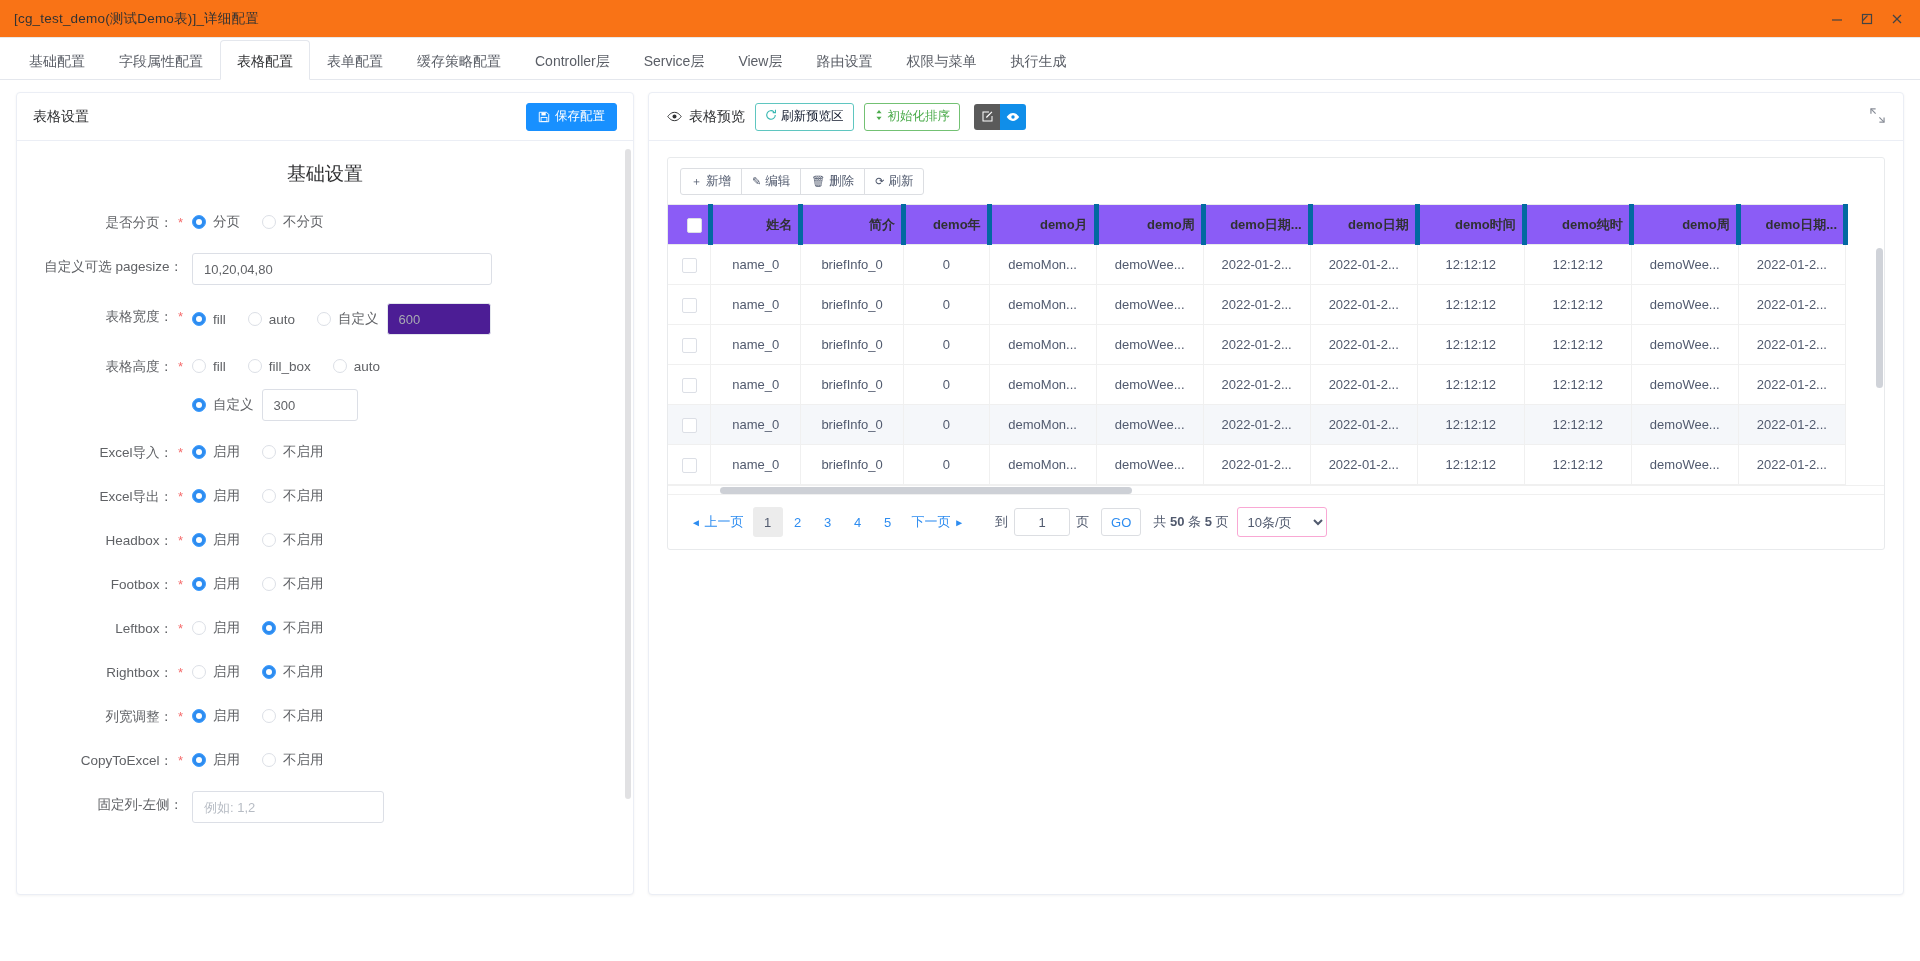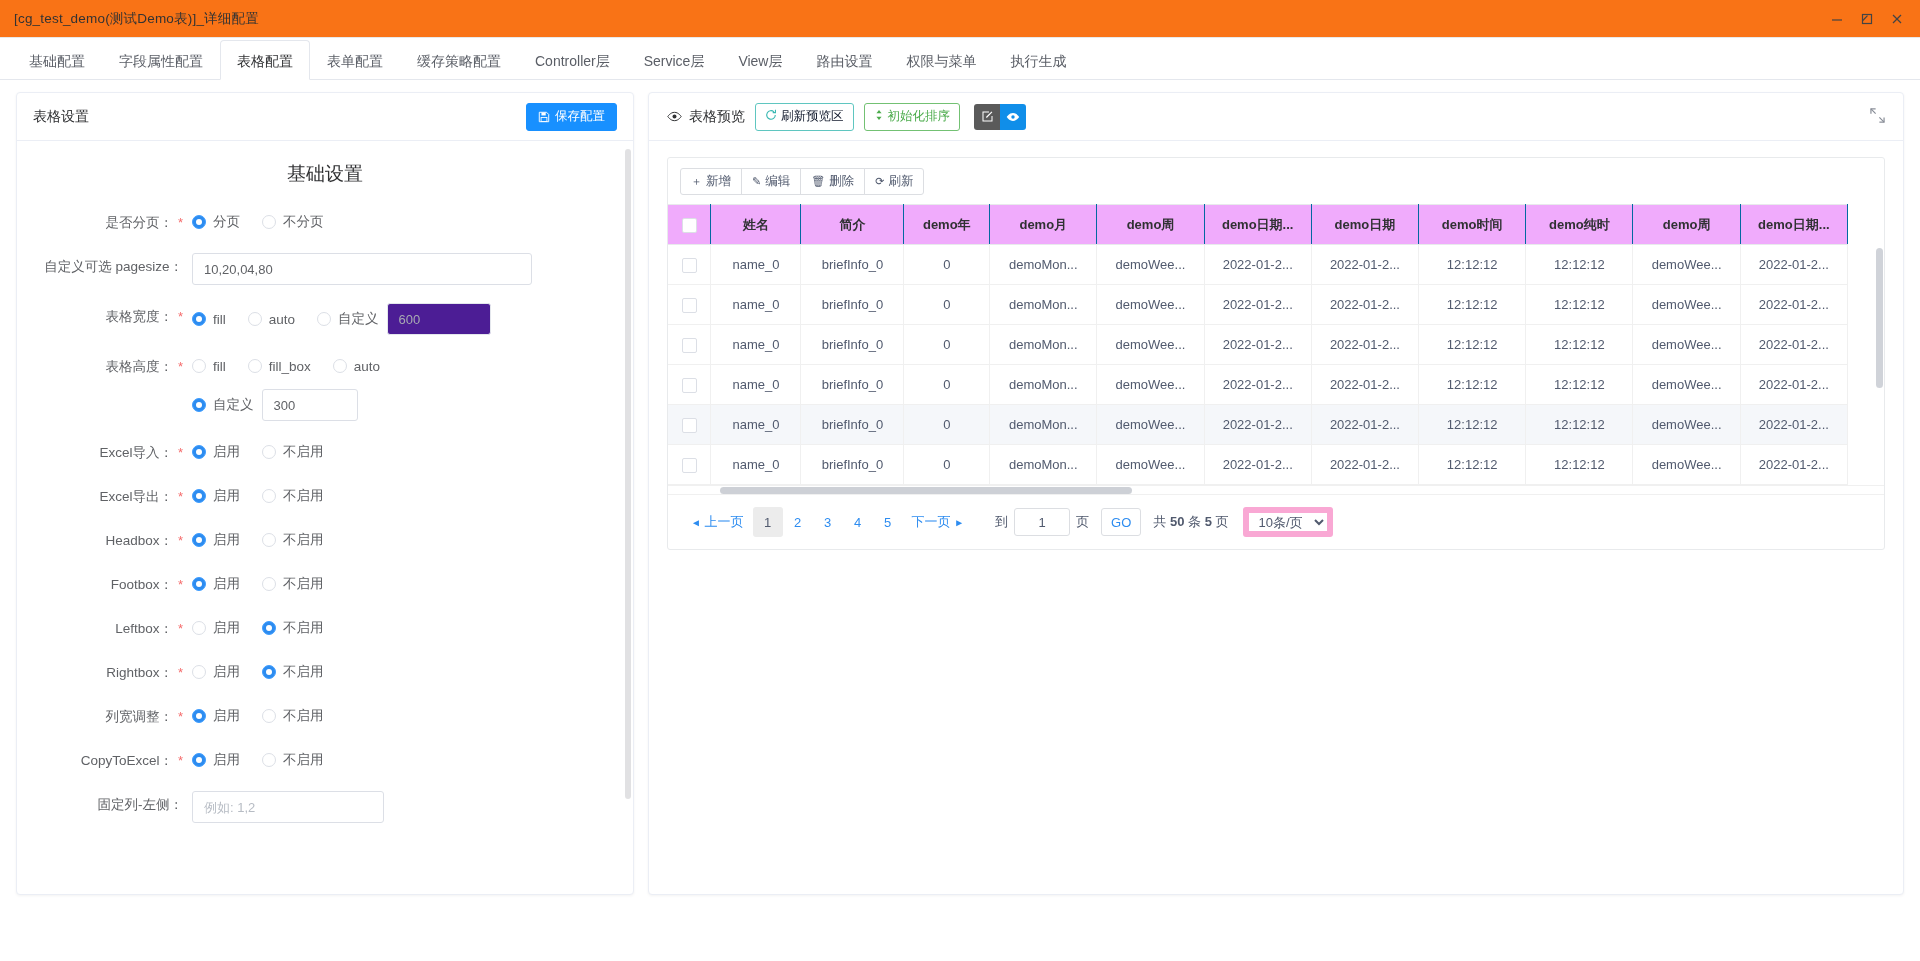--- a/index.html
+++ b/index.html
@@ -164,21 +164,21 @@
     height: 32px;
     padding: 0 11px;
     font-size: 13px;
     color: #606266;
     background: #fff;
     outline: none;
     font-family: inherit;
   }
   .inp::placeholder { color: #b7bcc4; }
   .inp.disabled { background: #4c1d95; border-color: #e4e7ed; color: #a8abb2; }
-  .inp.w340 { width: 340px; }
+  .inp.w340 { width: 300px; }
   .inp.w96  { width: 96px; }
   .inp.w104 { width: 104px; }
   .inp.w164 { width: 192px; }
 
   
   .right-card {
     flex: 1 1 auto;
     background: #fff;
     border: 1px solid #ebeef5;
     border-radius: 4px;
@@ -245,23 +245,23 @@
 
   .grid-scroll { position: relative; overflow: hidden; }
   table.grid { border-collapse: collapse; table-layout: fixed; width: 1180px; }
   table.grid th {
     height: 40px;
     font-size: 13px;
     font-weight: bold;
     color: #303133;
     border-top: 1px solid #e8eaec;
     border-bottom: 1px solid #e8eaec;
-    border-right: 1px solid #0369a1;
-    background: #f0abfc;
-    text-align: center;
+    border-right: 5px solid #0369a1;
+    background: #8b5cf6;
+    text-align: right;
     overflow: hidden; white-space: nowrap; text-overflow: ellipsis;
     padding: 0 6px;
   }
   table.grid td {
     height: 40px;
     font-size: 13px;
     color: #515a6e;
     border-bottom: 1px solid #f0f0f0;
     border-right: 1px solid #f0f0f0;
     text-align: center;
@@ -324,22 +324,22 @@
   }
   .pg-go {
     height: 28px; padding: 0 9px; border: 1px solid #dcdee2;
     border-radius: 3px; background: #fff; color: #2d8cf0;
     font-size: 13px; cursor: pointer; margin-left: 6px;
     display: inline-flex; align-items: center;
   }
   .pg-total { margin-left: 12px; color: #515a6e; }
   .pg-total b { font-weight: bold; }
   .pg-select {
-    margin-left: 14px;
-    height: 30px; border: 6px solid #f9a8d4; border-radius: 3px;
+    margin-left: 8px;
+    height: 30px; border: 1px solid #f9a8d4; border-radius: 3px;
     background: #fff; font-size: 13px; color: #515a6e;
     padding: 0 6px; font-family: inherit; outline: none;
     min-width: 90px;
   }
   .caret { font-size: 10px; }
 </style>
 </head>
 <body>
 
 <div class="titlebar">

